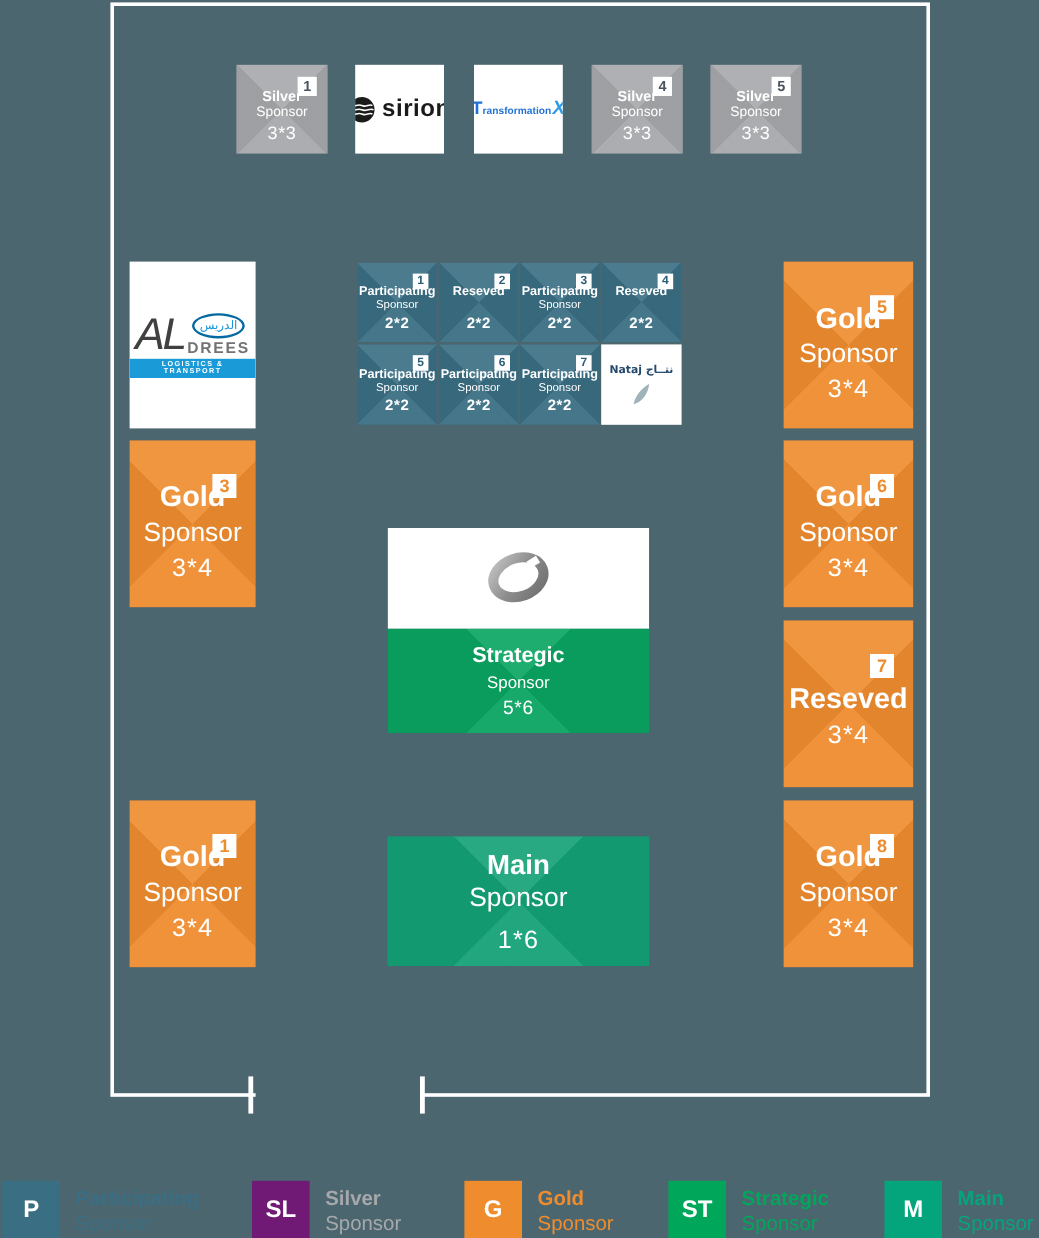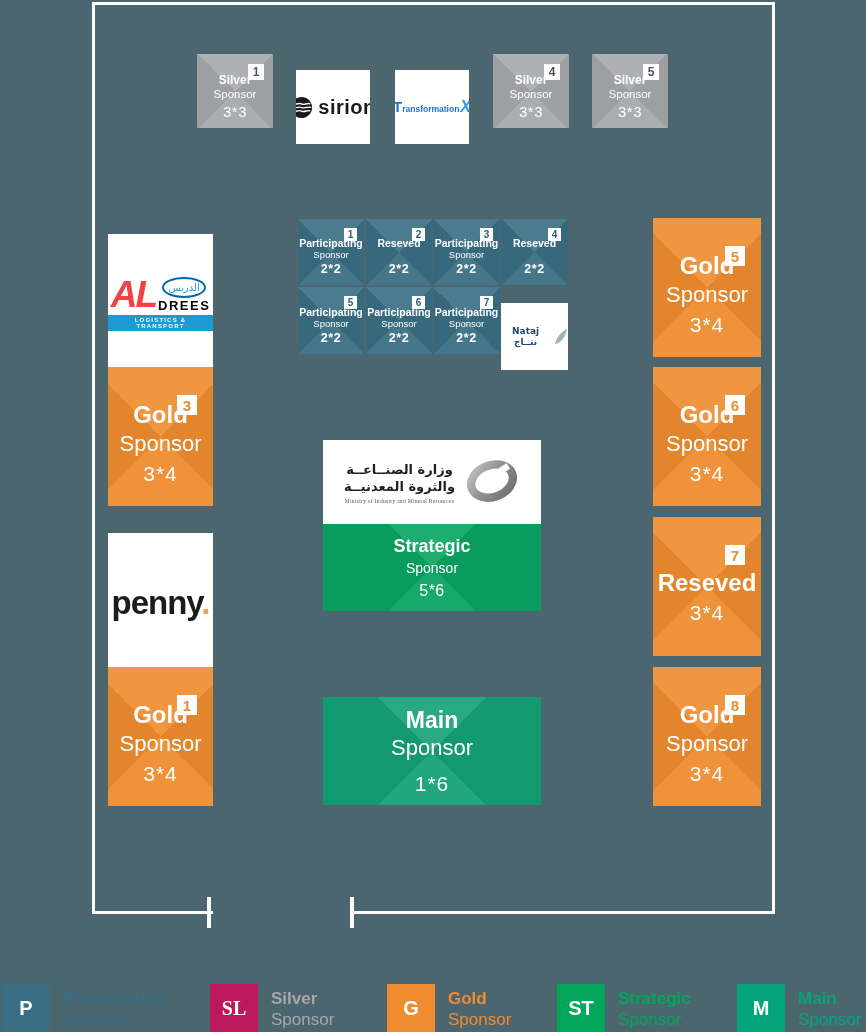--- a/index.html
+++ b/index.html
@@ -36,21 +36,21 @@
 
   
   .goldb{background:#EE8C2E;justify-content:center;padding-top:14px;}
   .goldb .t{font-size:24px;font-weight:700;line-height:29px;}
   .goldb .s{font-size:22px;line-height:29px;}
   .goldb .z{font-size:21px;line-height:27px;margin-top:2px;letter-spacing:1px;}
   .goldb .badge{width:20px;height:20px;font-size:15px;color:#EE8C2E;top:28px;right:16px;}
   .reservedb{padding-top:20px;}
 
   
-  .whiteb{background:#fff;justify-content:center;color:#1c1c1c;margin-top:16px;}
+  .whiteb{background:#fff;justify-content:center;color:#1c1c1c;}
 
   
   .stratwrap{padding:0;}
   .min-head{background:#fff;width:100%;height:84px;display:flex;align-items:center;justify-content:center;gap:9px;box-sizing:border-box;padding:4px 8px;}
   .strat-body{position:relative;background:#09A461;width:100%;flex:1;display:flex;flex-direction:column;align-items:center;justify-content:center;color:#fff;}
   .strat-body > *{position:relative;z-index:1;}
   .strat-body .t{font-size:18px;font-weight:700;line-height:23px;}
   .strat-body .s{font-size:14px;line-height:20px;}
   .strat-body .z{font-size:16px;line-height:20px;margin-top:3px;letter-spacing:.5px;}
 
@@ -61,41 +61,41 @@
   .mainb .z{font-size:21px;line-height:26px;margin-top:9px;letter-spacing:1px;}
 
   
   .min-ar{text-align:center;font-family:"DejaVu Sans",sans-serif;color:#1f1f1d;}
   .min-ar .a{font-size:13px;line-height:17px;font-weight:700;}
   .min-ar .e{font-size:5.5px;color:#555;margin-top:3px;font-family:"Liberation Serif",serif;letter-spacing:.3px;font-weight:400;}
 
   
   .aldrees{display:flex;flex-direction:column;align-items:center;}
   .ald-top{display:flex;align-items:flex-start;}
-  .ald-al{font-size:37px;font-weight:700;font-style:italic;color:#ef4444;line-height:36px;letter-spacing:-2px;}
+  .ald-al{font-size:37px;font-weight:400;font-style:italic;color:#404040;line-height:36px;letter-spacing:-2px;}
   .ald-right{display:flex;flex-direction:column;align-items:center;margin-left:2px;}
   .ald-oval{width:44px;height:21px;border:2px solid #0369a1;border-radius:50%;display:flex;align-items:center;justify-content:center;color:#1A9AD7;font-size:10px;font-family:"DejaVu Sans",sans-serif;box-sizing:border-box;}
-  .ald-drees{font-size:13px;font-weight:700;color:#000000;letter-spacing:1.5px;line-height:15px;}
+  .ald-drees{font-size:13px;font-weight:700;color:#737373;letter-spacing:1.5px;line-height:15px;}
   .ald-bar{background:#1A9AD7;color:#fff;font-size:6px;letter-spacing:1.2px;padding:2px 5px;margin-top:2px;font-weight:700;}
 
   
   .penny{font-size:33px;font-weight:700;color:#1c1c1c;letter-spacing:-1px;}
   .penny-dot{color:#F0A053;}
 
   
   .sirion{display:flex;align-items:center;gap:5px;}
   .sirion-txt{font-size:20px;font-weight:700;color:#1b1b1b;letter-spacing:.5px;}
 
   
   .tx{color:#1F71D3;font-weight:700;font-size:8.5px;display:flex;align-items:baseline;}
   .tx .big{font-size:15px;}
   .tx .xx{font-size:16px;font-style:italic;color:#2D9CE8;margin-left:1px;}
 
   
-  .nataj{display:flex;align-items:center;gap:4px;}
+  .nataj{display:flex;align-items:center;gap:4px;flex-direction:column;}
   .nataj-txt{font-size:9px;color:#24496B;font-weight:700;font-family:"DejaVu Sans",sans-serif;line-height:11px;}
 
   
   .legend-item{position:absolute;bottom:0;display:flex;align-items:flex-start;}
   .legend-square{width:48px;height:48px;display:flex;align-items:center;justify-content:center;color:#fff;font-weight:700;font-size:20px;}
   .legend-label{margin-left:13px;padding-top:4px;}
   .legend-label .l1{display:block;font-size:17px;font-weight:700;line-height:21px;}
   .legend-label .l2{display:block;font-size:17px;font-weight:400;line-height:21px;}
 </style>
 </head>
@@ -162,23 +162,20 @@
     </div>
   </div>
 
   <div class="booth goldb pattern" style="left:108px;top:367px;width:105px;height:139px;">
     <span class="badge">3</span>
     <span class="t">Gold</span>
     <span class="s">Sponsor</span>
     <span class="z">3*4</span>
   </div>
 
-  <div class="booth whiteb" style="left:108px;top:517px;width:105px;height:139px;">
-    <div class="penny"><span>penny</span><span class="penny-dot">.</span></div>
-  </div>
 
   <div class="booth goldb pattern" style="left:108px;top:667px;width:105px;height:139px;">
     <span class="badge">1</span>
     <span class="t">Gold</span>
     <span class="s">Sponsor</span>
     <span class="z">3*4</span>
   </div>
 
   <div class="booth cell pattern" style="left:298px;top:219px;width:66px;height:66px;">
     <span class="badge">1</span>
@@ -250,25 +247,20 @@
   </div>
   <div class="booth goldb pattern" style="left:653px;top:667px;width:108px;height:139px;">
     <span class="badge">8</span>
     <span class="t">Gold</span>
     <span class="s">Sponsor</span>
     <span class="z">3*4</span>
   </div>
 
   <div class="booth stratwrap" style="left:323px;top:440px;width:218px;height:171px;">
     <div class="min-head">
-      <div class="min-ar">
-        <div class="a">وزارة الصنــاعــة</div>
-        <div class="a">والثروة المعدنيــة</div>
-        <div class="e">Ministry of Industry and Mineral Resources</div>
-      </div>
       <svg width="56" height="54" viewBox="0 0 60 56">
         <defs>
           <linearGradient id="ribg" x1="0" y1="0" x2="1" y2="1">
             <stop offset="0" stop-color="#c2c2c2"></stop>
               <stop offset="0.5" stop-color="#8d8d8d"></stop>
               <stop offset="1" stop-color="#6f6f6f"></stop>
           </linearGradient>
         </defs>
         <ellipse cx="30" cy="27" rx="23" ry="17" fill="none" stroke="url(#ribg)" stroke-width="9" transform="rotate(-20 30 27)"></ellipse>
         <rect x="38" y="10" width="10" height="7" fill="#fff" transform="rotate(-32 43 13)"></rect>
@@ -290,21 +282,21 @@
   <div class="legend-item" style="left:2px;">
     <div class="legend-square" style="background:#3A6E83;">
         <span>P</span>
       </div>
     <div class="legend-label" style="color:#3A6E83;">
       <span class="l1">Participating</span>
       <span class="l2">Sponsor</span>
     </div>
   </div>
   <div class="legend-item" style="left:210px;">
-    <div class="legend-square" style="background:#be185d;font-family:Liberation Serif, serif;">
+    <div class="legend-square" style="background:#701a75;">
         <span>SL</span>
       </div>
     <div class="legend-label" style="color:#A6A8AB;">
       <span class="l1">Silver</span>
       <span class="l2">Sponsor</span>
     </div>
   </div>
   <div class="legend-item" style="left:387px;">
     <div class="legend-square" style="background:#EE8C2E;">
         <span>G</span>

